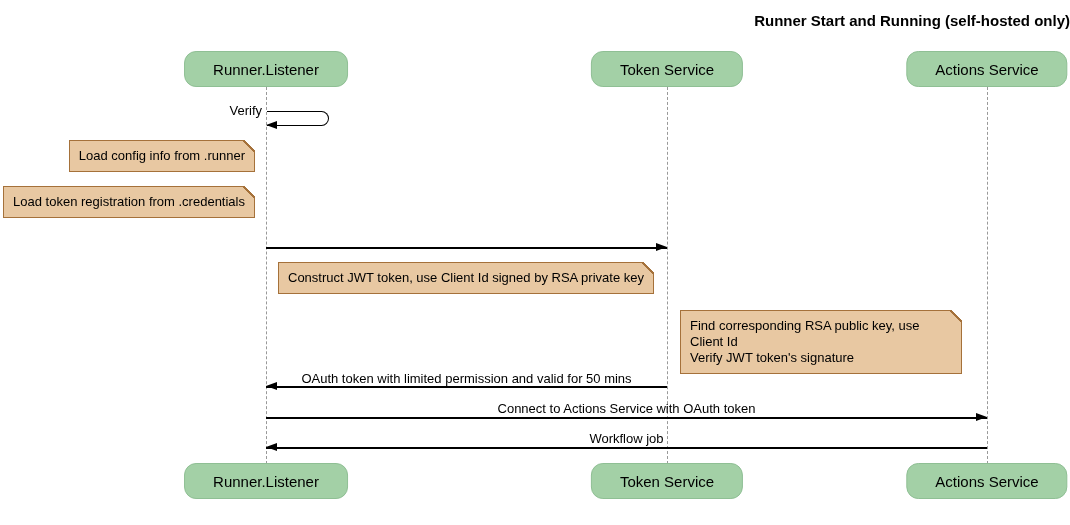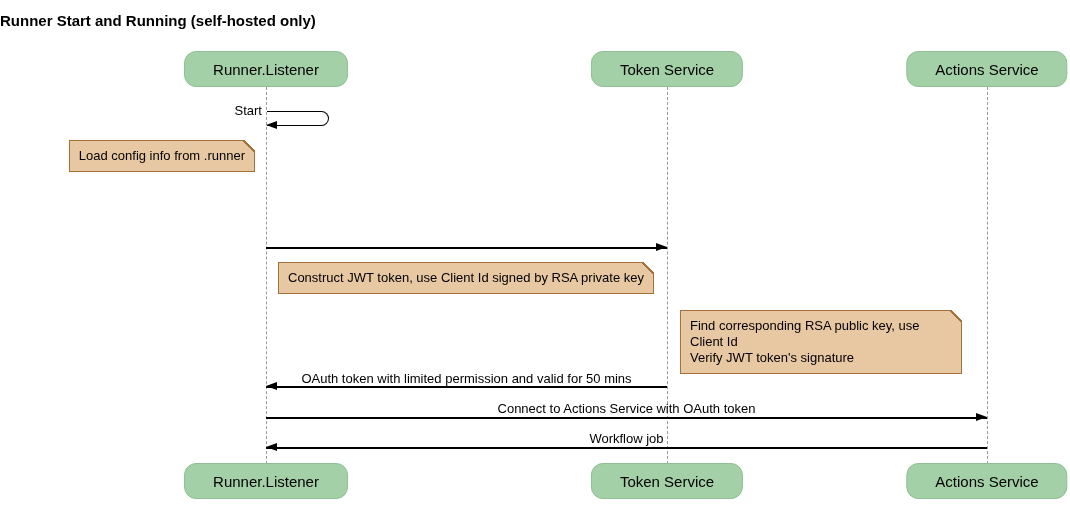--- a/index.html
+++ b/index.html
@@ -12,21 +12,21 @@
     --text:#000000;
     --bg:#ffffff;
   }
   html,body{margin:0;padding:0;background:var(--bg);}
   .diagram{
     position:relative;width:1070px;height:525px;background:var(--bg);
     font-family:"Liberation Sans","DejaVu Sans",sans-serif;color:var(--text);
     overflow:hidden;
   }
   .title{
-    position:absolute;left:0;top:12px;width:100%;text-align:left;
+    position:absolute;left:0;top:12px;width:100%;text-align:right;
     font-size:15px;font-weight:bold;
   }
   .lifeline{
     position:absolute;top:87px;height:377px;width:0;
     border-left:1px dashed var(--lifeline);
   }
   .participant{
     position:absolute;height:36px;line-height:36px;
     background:var(--participant_fill);
     border:1px solid var(--participant_border);
@@ -80,29 +80,30 @@
   <div class="lifeline" style="left:987px"></div>
 
   <div class="participant" style="left:266px;top:51px">Runner.Listener</div>
   <div class="participant" style="left:667px;top:51px">Token Service</div>
   <div class="participant" style="left:987px;top:51px">Actions Service</div>
 
   <div class="participant" style="left:266px;top:463px">Runner.Listener</div>
   <div class="participant" style="left:667px;top:463px">Token Service</div>
   <div class="participant" style="left:987px;top:463px">Actions Service</div>
 
-  <div class="self-label">Start</div>
+  <div class="self-label">Verify</div>
   <div class="self-loop"></div>
   <div class="ah ah-left" style="left:266px;top:121px"></div>
 
   <div class="msg-line" style="left:266px;top:247px;width:401px"></div>
   <div class="ah ah-right" style="left:656px;top:243px"></div>
 
   <div class="note nowrap" style="right:815px;top:140px">Load config info from .runner</div>
 
+  <div class="note nowrap" style="right:815px;top:186px">Load token registration from .credentials</div>
 
   <div class="note nowrap" style="left:278px;top:262px">Construct JWT token, use Client Id signed by RSA private key</div>
 
   <div class="note" style="left:680px;top:310px;width:282px">Find corresponding RSA public key, use Client Id
 Verify JWT token's signature</div>
 
   <div class="msg-label" style="left:266px;top:371px;width:401px">OAuth token with limited permission and valid for 50 mins</div>
   <div class="msg-line" style="left:266px;top:386px;width:401px"></div>
   <div class="ah ah-left" style="left:266px;top:382px"></div>
 

